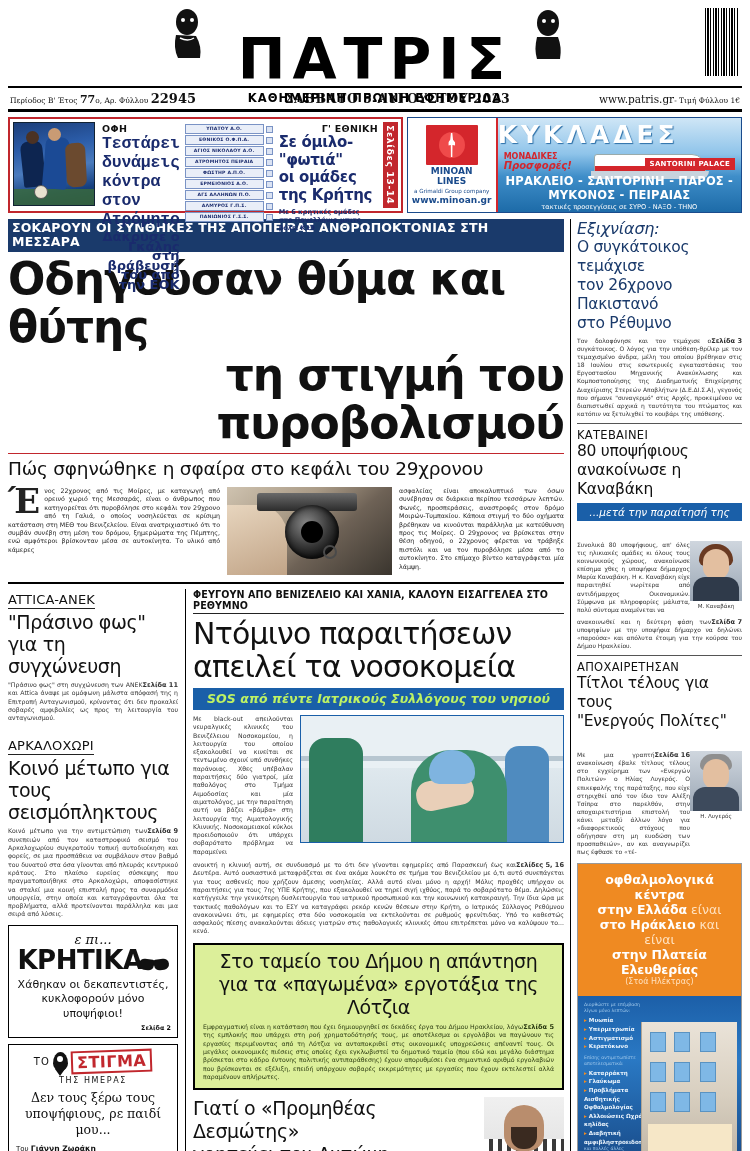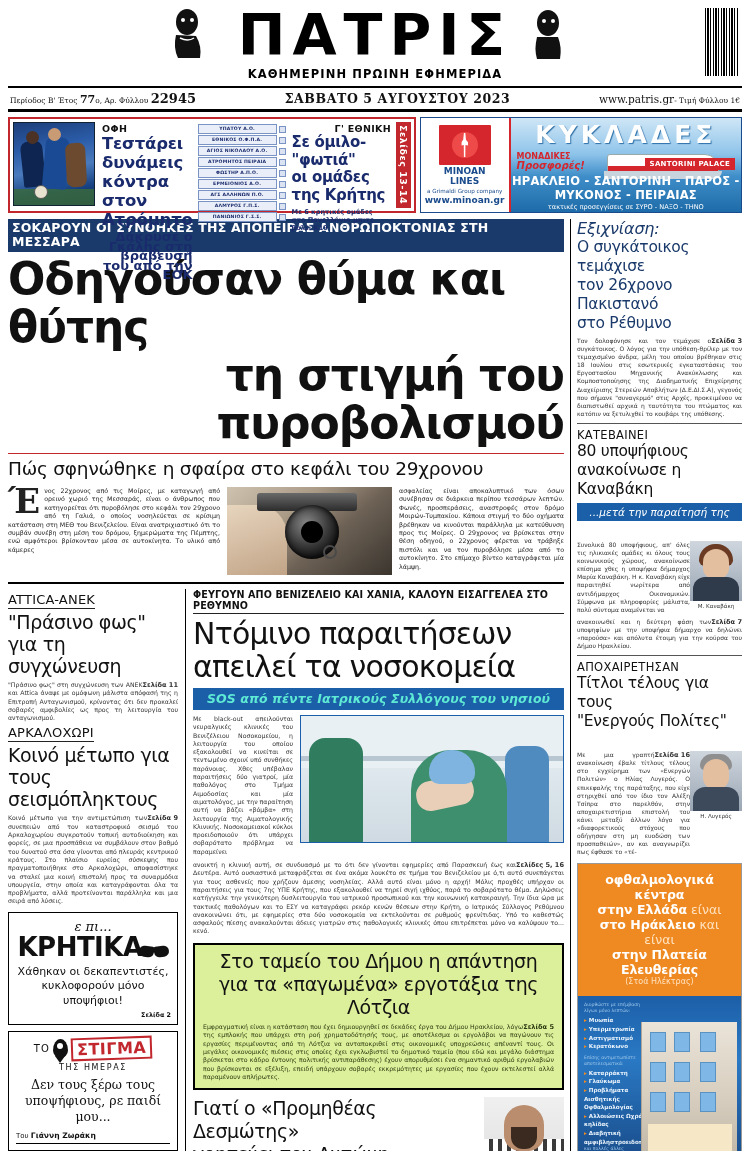--- a/index.html
+++ b/index.html
@@ -12,21 +12,21 @@
     position: relative;
   }
   .page { width: 750px; height: 1151px; padding: 0 8px; position: relative; }
 
   
   .masthead { position: relative; height: 84px; }
   .mast-center { text-align: center; padding-top: 4px; }
   .mast-title {
     font-family: "DejaVu Sans", sans-serif;
     font-size: 57px; font-weight: bold; letter-spacing: 7px;
-    line-height: 62px; color: #000;
+    line-height: 62px; color: #000; margin-top: 24px;
   }
   .mast-sub {
     font-size: 11.5px; font-weight: bold; letter-spacing: 1.1px;
     color: #000; margin-top: 1px;
   }
   .mast-face { position: absolute; top: 8px; }
   .mast-face.left { left: 160px; }
   .mast-face.right { left: 520px; }
   .face-svg { display: block; }
   .barcode { position: absolute; right: 4px; top: 8px; width: 34px; height: 68px;
@@ -67,21 +67,21 @@
      background:#1b4a95; border-radius: 8px 8px 2px 2px; transform: rotate(5deg); }
   .sports-photo .pl3 { position:absolute; left:52px; top:20px; width:20px; height:44px;
      background:#6b4a2f; border-radius: 7px; transform: rotate(-3deg); }
   .sports-photo .head1 { position:absolute; left:12px; top:8px; width:13px; height:13px; border-radius:50%; background:#4b3224;}
   .sports-photo .head2 { position:absolute; left:34px; top:5px; width:13px; height:13px; border-radius:50%; background:#c99b74;}
   .sports-photo .ball { position:absolute; left:20px; bottom:6px; width:14px; height:14px; border-radius:50%; background:#e8e2d0; border:1px solid #555;}
   .sports-photo .grass { position:absolute; left:0; right:0; bottom:0; height:16px; background:#3b6b3a; opacity:.8;}
 
   .sports-txt { flex: 1 1 auto; padding: 1px 5px 0 7px; }
   .sports-kicker { font-size: 9.5px; font-weight: bold; letter-spacing: .4px; color:#111; }
-  .sports-head { font-size: 16.5px; font-weight: bold; color:#1a2b6d; line-height: 19px; letter-spacing:-.2px; }
+  .sports-head { font-size: 16.5px; font-weight: bold; color:#1a2b6d; line-height: 19px; letter-spacing:-.2px;font-family:Liberation Mono, monospace; }
   .sports-sub { font-size: 13px; font-weight: bold; color:#1a2b6d; line-height:9.5px; margin-top:3px; text-align:right;}
 
   .league-list { flex: 0 0 88px; padding-top: 2px; }
   .league-row {
     display:flex; align-items:center; gap:2px; margin-bottom:1px;
   }
   .league-name {
     flex:1 1 auto; background:#e9eef8; border:1px solid #7a93c5;
     font-size:4.6px; font-weight:bold; color:#1a2b6d; text-align:center;
     letter-spacing:.2px; padding:1px 0; line-height:6px;
@@ -111,21 +111,21 @@
      width:7px; height:24px; background:#fff; clip-path: polygon(40% 0,60% 0,70% 28%,100% 40%,100% 52%,62% 50%,60% 100%,40% 100%,38% 50%,0 52%,0 40%,30% 28%);}
   .minoan-name { font-size:9px; font-weight:bold; color:#1a4b8c; line-height:9.5px; text-align:center; margin-top:2px;}
   .minoan-tag { font-size:5.6px; color:#1a4b8c; margin-top:2px; text-align:center;}
   .minoan-url { font-size:9px; font-weight:bold; color:#1a4b8c; margin-top:1px;}
 
   .minoan-right {
     flex:1 1 auto; position:relative; overflow:hidden;
     background: linear-gradient(180deg,#cfe6f6 0%,#8fc4ea 38%,#3f8ec9 62%,#1d6ba8 100%);
     border-left: 2px solid #d4262c;
   }
-  .kyklades { text-align:center; font-size:25px; font-weight:bold; color:#fff;
+  .kyklades { font-size:25px; font-weight:bold; color:#fff;
     letter-spacing:4px; line-height:30px; margin-top:2px; text-shadow: 1px 1px 1px #2b6fa8;}
   .mon-offer { position:absolute; left:6px; top:34px; color:#d4262c; font-size:8px; font-weight:bold; line-height:9px;}
   .mon-offer i { font-size:10px; display:block; }
   .ship { position:absolute; left:96px; top:36px; width:112px; height:22px;
     background:#fff; border:1px solid #9aa; border-radius: 3px 14px 2px 2px; }
   .ship .stripe { position:absolute; left:0; bottom:4px; width:100%; height:5px; background:#d4262c;}
   .ship .hull { position:absolute; left:-4px; bottom:-4px; width:118px; height:8px; background:#c7d3dd; border-radius:0 0 10px 3px;}
   .santo { position:absolute; right:6px; top:40px; background:#d4262c; color:#fff;
     font-size:7px; font-weight:bold; padding:2px 5px; letter-spacing:.3px;}
   .routes { position:absolute; left:0; right:0; bottom:10px; text-align:center;
@@ -186,21 +186,21 @@
   .sec-kicker { font-size:13px; letter-spacing:.2px; border-bottom:1px solid #222;
     display:inline-block; padding-bottom:1px; margin-bottom:2px; color:#111;}
   .sec-head { font-size:19px; line-height:22px; letter-spacing:-.4px; color:#111; }
   .sec-body { font-size:6.2px; line-height:8.3px; text-align:justify; color:#333; margin-top:4px; }
   .page-ref { float:right; font-weight:bold; font-size:6.6px; }
 
   
   .hosp-kicker { font-size:9.6px; font-weight:bold; letter-spacing:.1px;
     border-bottom:1px solid #222; padding-bottom:2px; }
   .hosp-head { font-size:30px; line-height:33px; letter-spacing:-.8px; margin-top:3px; color:#111;}
-  .hosp-band { background:#1a5fa8; color:#5eead4; font-size:12.5px; font-weight:bold;
+  .hosp-band { background:#1a5fa8; color:#bef264; font-size:12.5px; font-weight:bold;
     font-style:italic; text-align:center; padding:3px 0 4px; margin-top:5px; letter-spacing:.1px;}
   .hosp-body { display:flex; gap:7px; margin-top:5px; }
   .hosp-txt { flex:0 0 100px; font-size:6.2px; line-height:8.3px; text-align:justify; color:#333;}
   .hosp-photo { flex:1 1 auto; height:128px; border:1px solid #1a5fa8; position:relative; overflow:hidden;
     background: linear-gradient(180deg,#eef3f6 0%,#dce6ec 50%,#cfdae2 100%); }
   .hosp-photo .wall { position:absolute; left:0; right:0; top:0; height:52px; background:#e9f0f4; }
   .hosp-photo .rail { position:absolute; left:0; right:0; top:40px; height:5px; background:#b7c6d0; }
   .hosp-photo .doc { position:absolute; left:42%; bottom:0; width:96px; height:92px;
     background:#3e8f6e; border-radius:40px 40px 0 0; }
   .hosp-photo .cap { position:absolute; left:49%; bottom:58px; width:46px; height:34px;
@@ -489,21 +489,21 @@
         <div class="lower-left">
           <div>
             <div class="sec-kicker">ATTICA-ANEK</div>
             <div class="sec-head">
               <div>"Πράσινο φως"</div>
               <div>για τη συγχώνευση</div>
             </div>
             <div class="sec-body"><span class="page-ref">Σελίδα 11</span><span>"Πράσινο φως" στη συγχώνευση των ΑΝΕΚ και Attica άναψε με ομόφωνη μάλιστα απόφασή της η Επιτροπή Ανταγωνισμού, κρίνοντας ότι δεν προκαλεί σοβαρές αμφιβολίες ως προς τη λειτουργία του ανταγωνισμού.</span></div>
           </div>
 
-          <div style="margin-top:0">
+          <div style="margin-top:13px">
             <div class="sec-kicker">ΑΡΚΑΛΟΧΩΡΙ</div>
             <div class="sec-head">
               <div>Κοινό μέτωπο για τους</div>
               <div>σεισμόπληκτους</div>
             </div>
             <div class="sec-body"><span class="page-ref">Σελίδα 9</span><span>Κοινό μέτωπο για την αντιμετώπιση των συνεπειών από τον καταστροφικό σεισμό του Αρκαλοχωρίου συγκροτούν τοπική αυτοδιοίκηση και φορείς, σε μια προσπάθεια να συμβάλουν στον βαθμό του δυνατού στα όσα γίνονται από πλευράς κεντρικού κράτους. Στο πλαίσιο ευρείας σύσκεψης που πραγματοποιήθηκε στο Αρκαλοχώρι, αποφασίστηκε να σταλεί μια κοινή επιστολή προς τα συναρμόδια υπουργεία, στην οποία και καταγράφονται όλα τα προβλήματα, αλλά προτείνονται παράλληλα και μια σειρά από λύσεις.</span></div>
           </div>
 
           <div class="kritika-box">
             <div class="kritika-epi">ε πι...</div>

